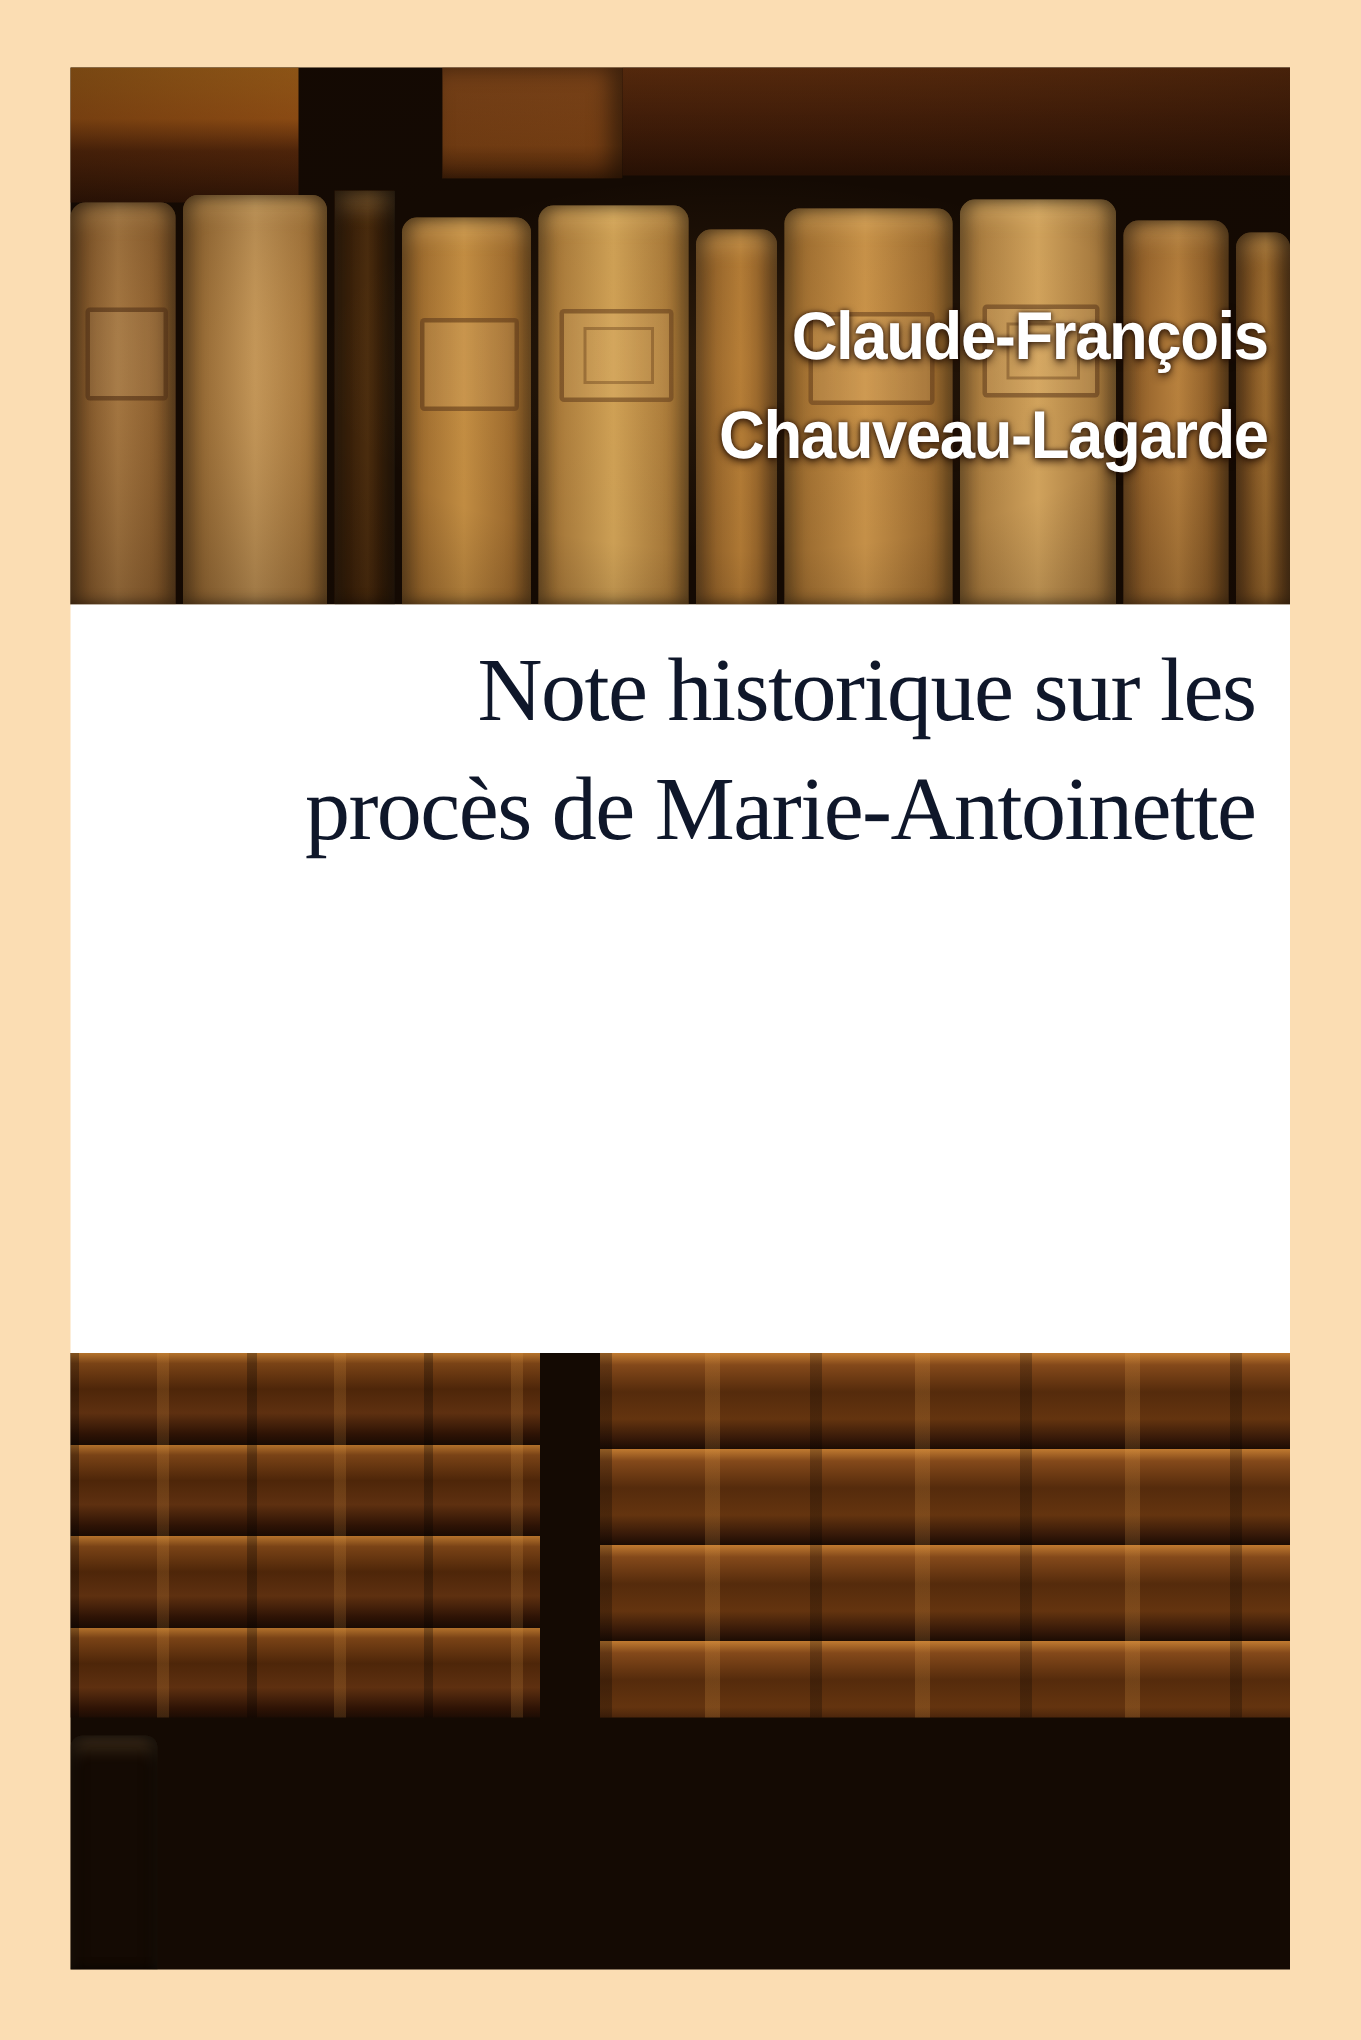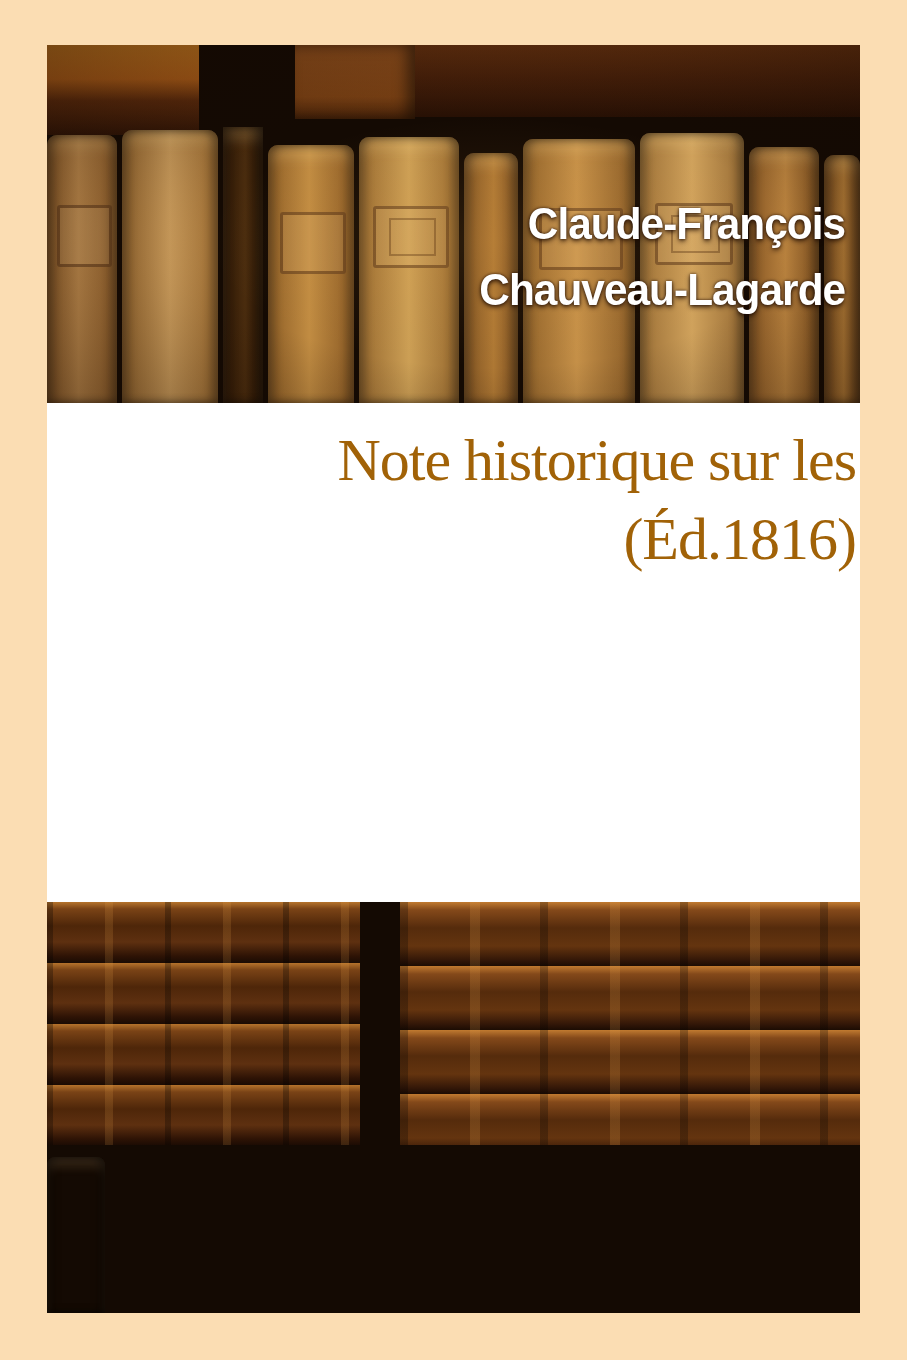--- a/index.html
+++ b/index.html
@@ -64,23 +64,23 @@
     transform:scaleX(.94);transform-origin:100% 0;
     text-shadow:0 2px 6px rgba(30,12,2,.85),0 0 3px rgba(30,12,2,.7);
   }
 
   
   .title-panel{
     position:absolute;left:47px;top:403px;width:813px;height:499px;
     background:#FFFFFF;
   }
   .title{
-    padding:18px 4px 0 0;text-align:right;
+    padding:18px 23px 0 0;text-align:right;
     font-family:"Liberation Serif",serif;font-weight:400;
-    font-size:60px;line-height:79px;color:#a16207;letter-spacing:-1px;
+    font-size:60px;line-height:79px;color:#0f172a;letter-spacing:-1px;
   }
 
   
   .photo-bottom{
     position:absolute;left:47px;top:902px;width:813px;height:411px;
     background:#140A03;overflow:hidden;
   }
   .stack-left{
     position:absolute;left:0;top:0;width:313px;height:243px;
     background:
@@ -178,21 +178,21 @@
 
     <div class="author">
       <div>Claude-François</div>
       <div>Chauveau-Lagarde</div>
     </div>
   </div>
 
   <div class="title-panel">
     <div class="title">
       <div>Note historique sur les</div>
-      <div>(Éd.1816)</div>
+      <div>procès de Marie-Antoinette</div>
     </div>
   </div>
 
   <div class="photo-bottom">
     <div class="stack-left"></div>
     <div class="stack-right"></div>
 
     <div class="standing-row">
       <div class="st st1"></div>
       <div class="st st2"></div>

